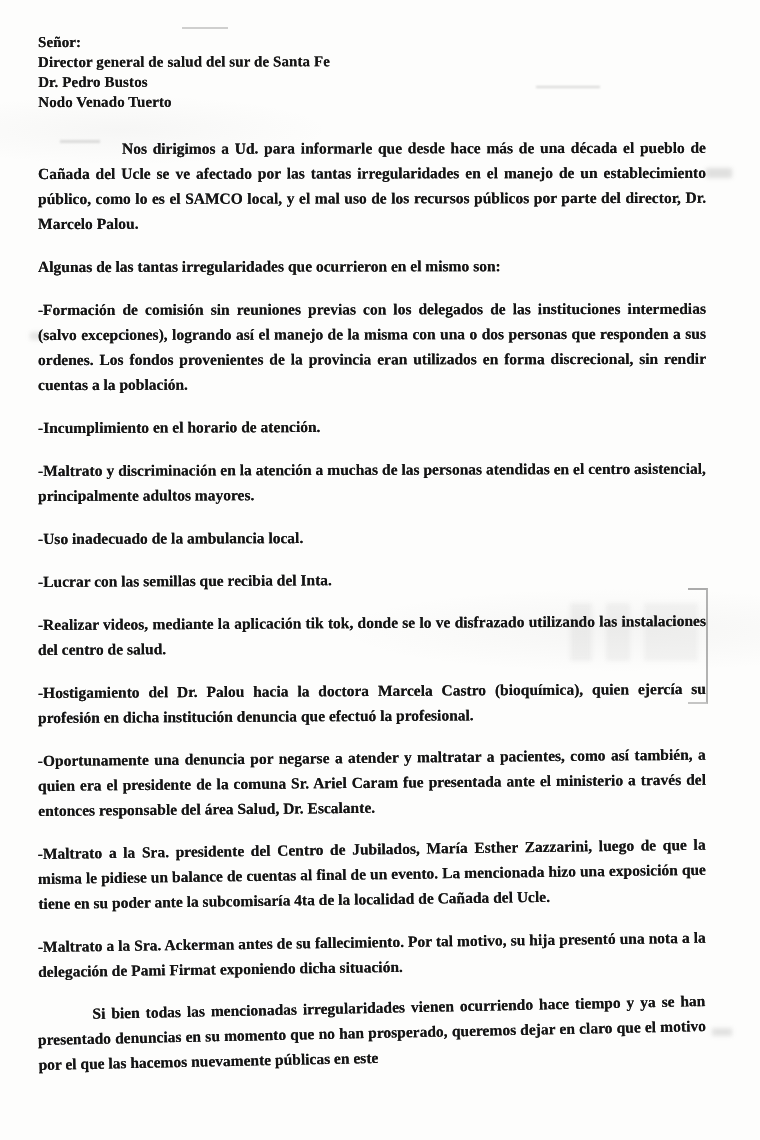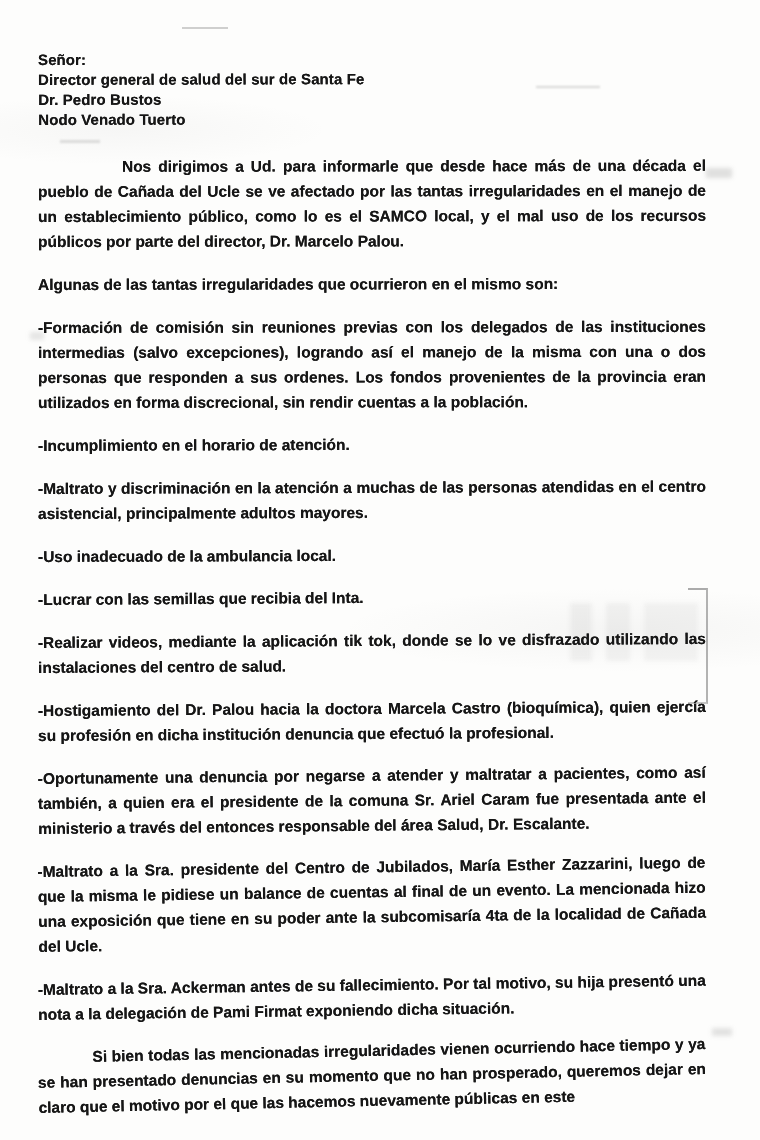--- a/index.html
+++ b/index.html
@@ -10,24 +10,24 @@
   .page {
     position: relative;
     width: 760px;
     height: 1140px;
     margin: 0 auto;
     background:
       radial-gradient(ellipse 400px 60px at 620px 630px, rgba(120,120,120,0.06), transparent 70%),
       radial-gradient(ellipse 300px 50px at 120px 130px, rgba(120,120,120,0.05), transparent 70%),
       #fdfdfc;
     overflow: hidden;
-    font-family: Liberation Sans, sans-serif;
+    font-family: Liberation Serif, serif;
     color: #161616;
     box-sizing: border-box;
-    padding: 50px 54px 30px 38px;
+    padding: 32px 54px 30px 38px;
   }
   
   .txt {
     font-weight: 700;
     text-shadow: 0 0 0.6px rgba(10,10,10,0.85);
     -webkit-font-smoothing: none;
   }
   .recipient {
     font-size: 15px;
     line-height: 20px;

